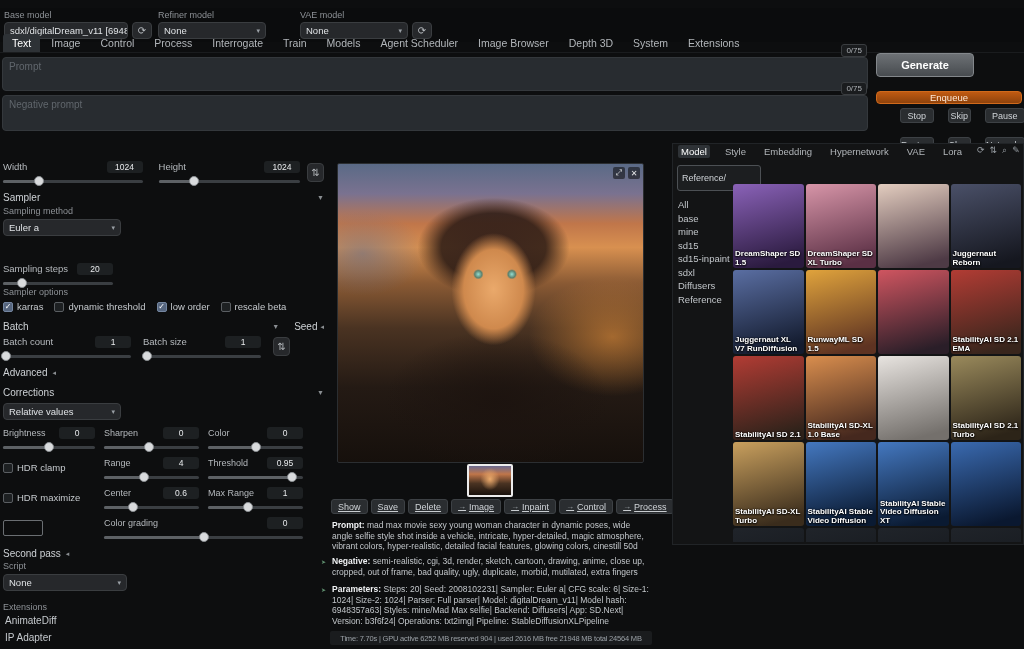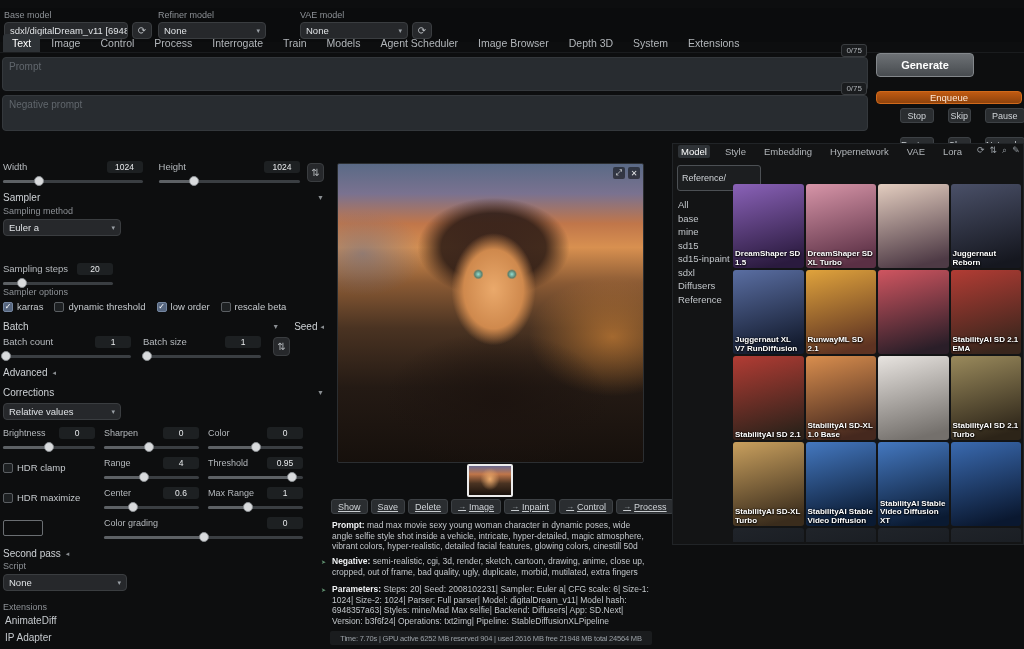--- a/index.html
+++ b/index.html
@@ -542,21 +542,21 @@
         <div class="card-label">DreamShaper SD XL Turbo</div>
       </div>
       <div class="card" style="background: linear-gradient(165deg, rgb(227, 205, 191) 0%, rgb(78, 58, 69) 90%);"></div>
       <div class="card" style="background: linear-gradient(165deg, rgb(74, 80, 104) 0%, rgb(21, 23, 31) 90%);">
         <div class="card-label">Juggernaut Reborn</div>
       </div>
       <div class="card" style="background: linear-gradient(165deg, rgb(90, 110, 162) 0%, rgb(19, 27, 46) 90%);">
         <div class="card-label">Juggernaut XL V7 RunDiffusion</div>
       </div>
       <div class="card" style="background: linear-gradient(165deg, rgb(224, 163, 60) 0%, rgb(94, 51, 34) 90%);">
-        <div class="card-label">RunwayML SD 2.1</div>
+        <div class="card-label">RunwayML SD 1.5</div>
       </div>
       <div class="card" style="background: linear-gradient(165deg, rgb(207, 85, 96) 0%, rgb(42, 30, 40) 90%);"></div>
       <div class="card" style="background: linear-gradient(165deg, rgb(178, 60, 52) 0%, rgb(56, 37, 28) 90%);">
         <div class="card-label">StabilityAI SD 2.1 EMA</div>
       </div>
       <div class="card" style="background: linear-gradient(165deg, rgb(178, 60, 52) 0%, rgb(46, 34, 26) 90%);">
         <div class="card-label">StabilityAI SD 2.1</div>
       </div>
       <div class="card" style="background: linear-gradient(165deg, rgb(217, 142, 78) 0%, rgb(69, 40, 30) 90%);">
         <div class="card-label">StabilityAI SD-XL 1.0 Base</div>

